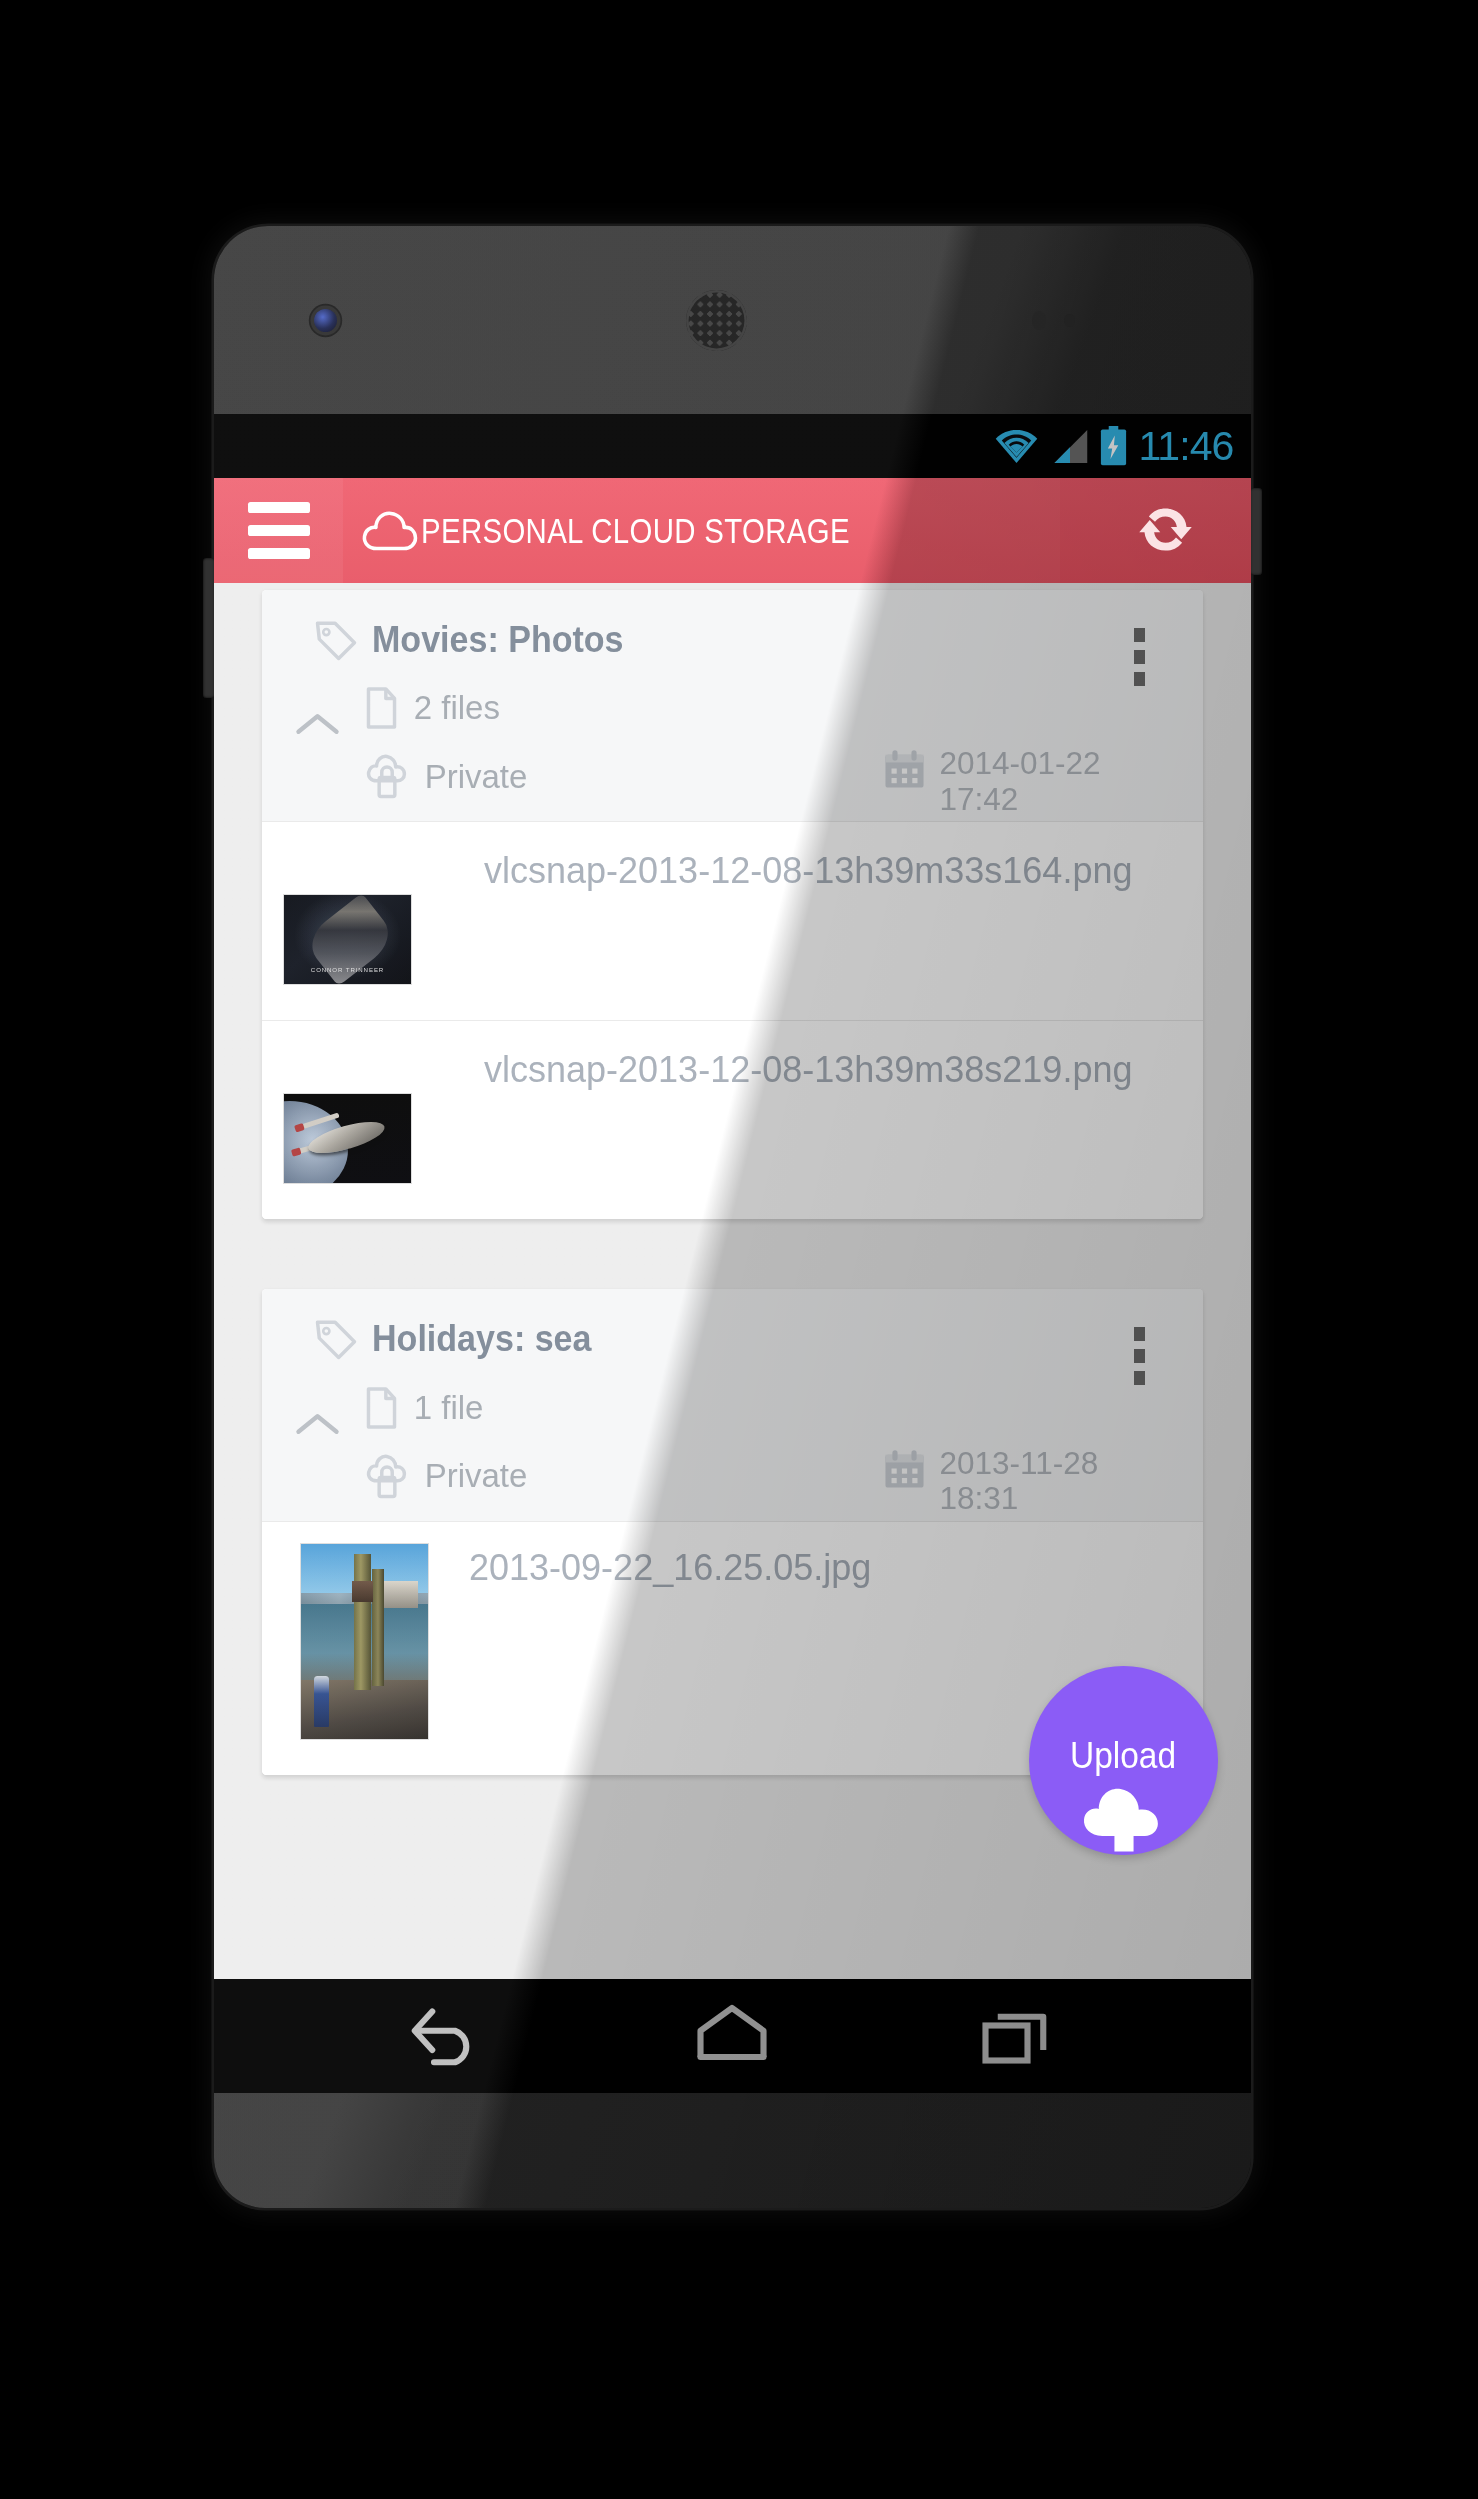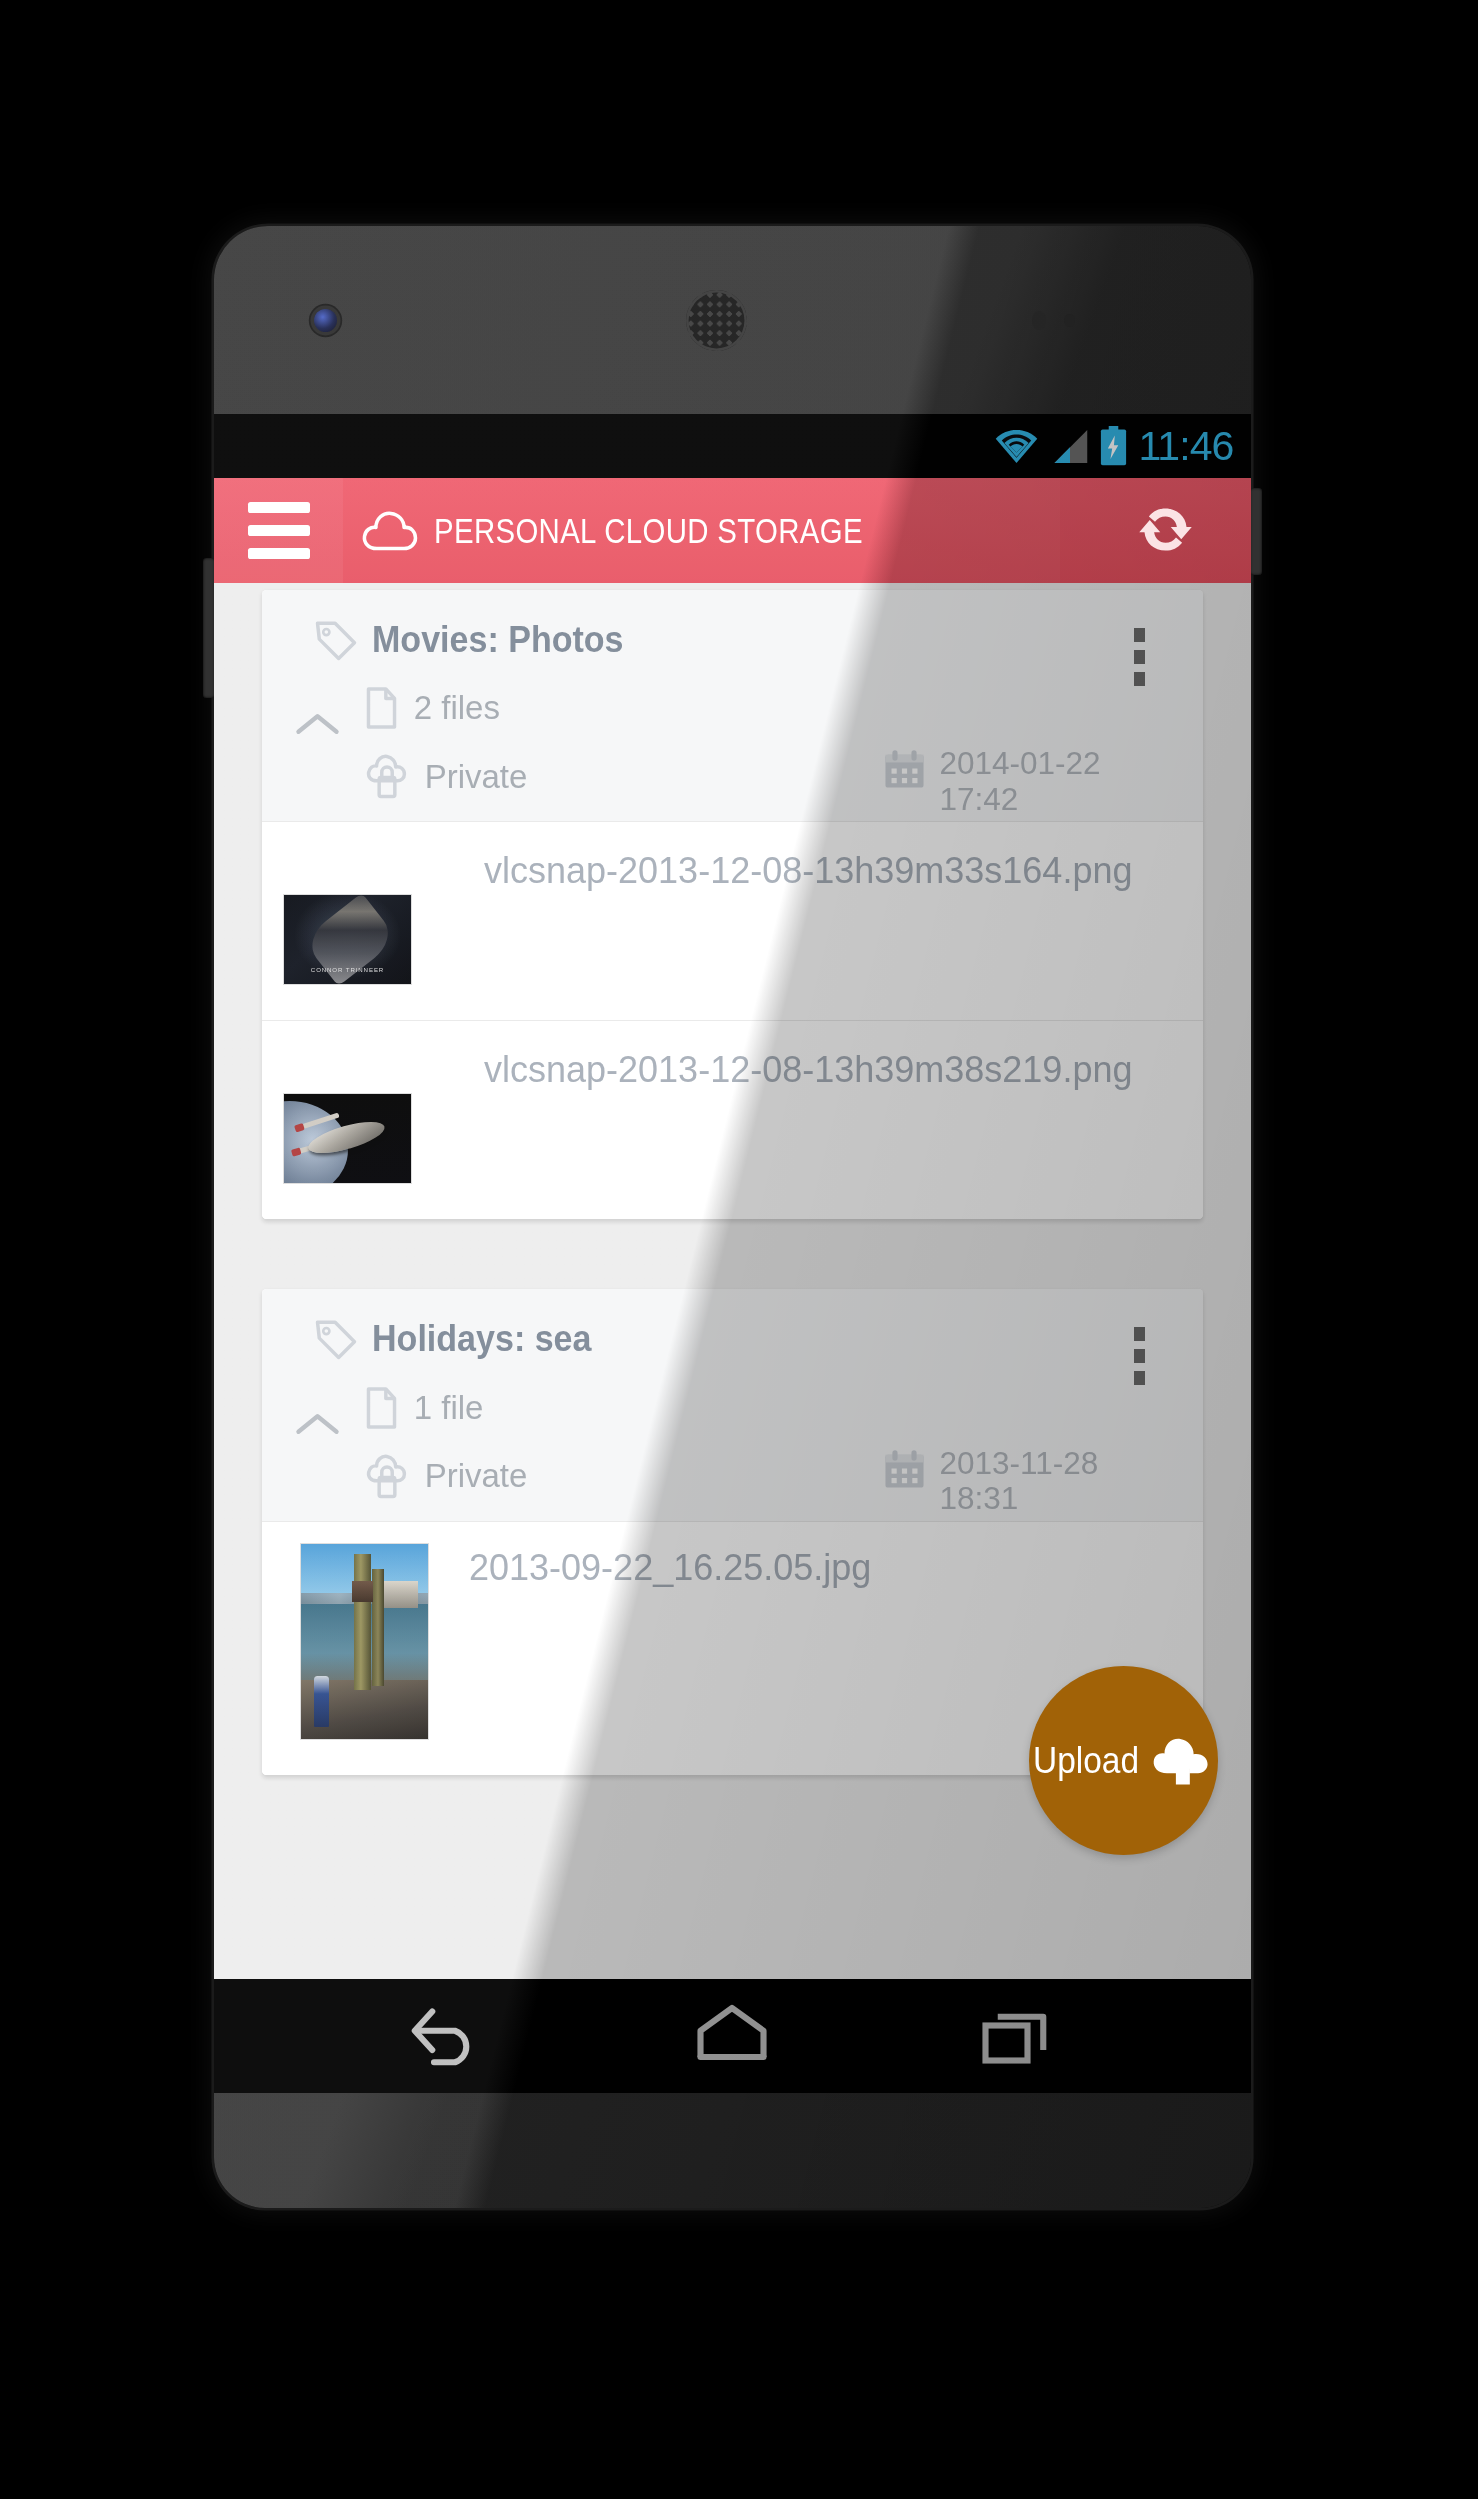--- a/index.html
+++ b/index.html
@@ -54,21 +54,21 @@
   
   #appbar{ height:105px; display:flex; align-items:center; position:relative;
            background:linear-gradient(180deg,#ef5a6a 0%,#e8505f 100%); }
   #appbar::before{ content:""; position:absolute; left:0; top:0; bottom:0; width:129px;
                    background:rgba(255,255,255,.085); }
   #appbar::after{ content:""; position:absolute; left:129px; top:0; bottom:0; width:717px;
                   background:rgba(255,255,255,.03); }
   #menu-btn{ position:relative; z-index:2; width:129px; height:105px; display:flex;
              flex-direction:column; align-items:center; justify-content:center; gap:11.4px; cursor:pointer;}
   #menu-btn i{ display:block; width:62px; height:11.4px; background:#fff; border-radius:2.6px; }
-  #brand{ position:relative; z-index:2; display:flex; align-items:center; gap:15px; margin-left:17.5px; }
+  #brand{ position:relative; z-index:2; display:flex; align-items:center; gap:2px; margin-left:17.5px; }
   #brand-title{ color:#fff; font-size:35px; letter-spacing:0.4px; font-weight:400;
                 transform:scaleX(.84); transform-origin:left center; white-space:nowrap; }
   #refresh-btn{ position:absolute; right:54px; top:50%; transform:translateY(-50%); z-index:2; cursor:pointer; }
 
   
   #content{ background:#ededed; height:1396px; position:relative; overflow:hidden; }
 
   .card{ background:#fff; margin:7px 48px 0 48px; border-radius:4.4px;
          box-shadow:0 2.6px 4.4px rgba(0,0,0,.13); overflow:hidden; }
   .card-head{ background:#f6f7f8; padding:15.7px 0 21px 0; position:relative; }
@@ -127,21 +127,21 @@
       background:linear-gradient(90deg,#5c5a34 0%,#857f50 50%,#403e24 100%); }
   .thumb-sea .box{ position:absolute; left:40%; top:19%; width:17%; height:11%;
       background:linear-gradient(180deg,#6b5140 0%,#3e2e23 100%); }
   .thumb-sea .rocks{ position:absolute; left:0; right:0; bottom:0; height:30%;
       background:linear-gradient(170deg,#7a6f5f 0%,#46403a 60%,#2b2723 100%); }
   .thumb-sea .person{ position:absolute; left:10%; bottom:6%; width:12%; height:26%;
       background:linear-gradient(180deg,#cfd6dd 0%,#2c4a8c 35%,#1d2f5c 100%); border-radius:3.5px 3.5px 0.9px 0.9px; }
 
   
   #fab{ position:absolute; right:33px; bottom:124px; width:189px; height:189px; border-radius:50%;
-        background:#a16207; display:flex; align-items:center;
+        background:#8b5cf6; display:flex; flex-direction:column; align-items:center;
         justify-content:flex-end; gap:5.2px; cursor:pointer; box-shadow:0 3.5px 8.7px rgba(0,0,0,.18); z-index:30; }
   #fab-label{ color:#fff; font-size:36px; transform:scaleX(.93); }
 
   
   #navbar{ height:114px; background:#000; display:flex; align-items:center;
            justify-content:space-around; padding:0 92px; }
   .nav-btn{ cursor:pointer; display:flex; align-items:center; justify-content:center;
             width:140px; height:114px; }
 </style>
 </head>

